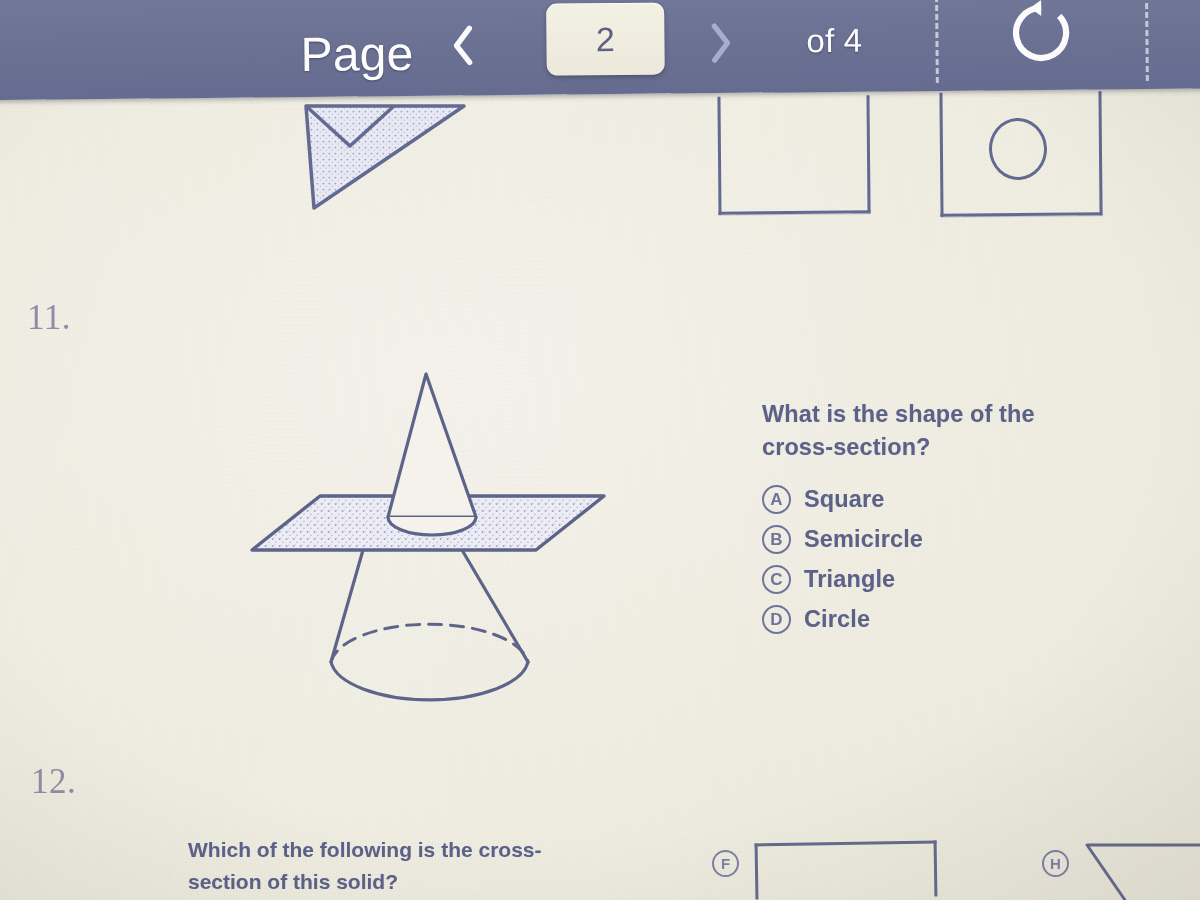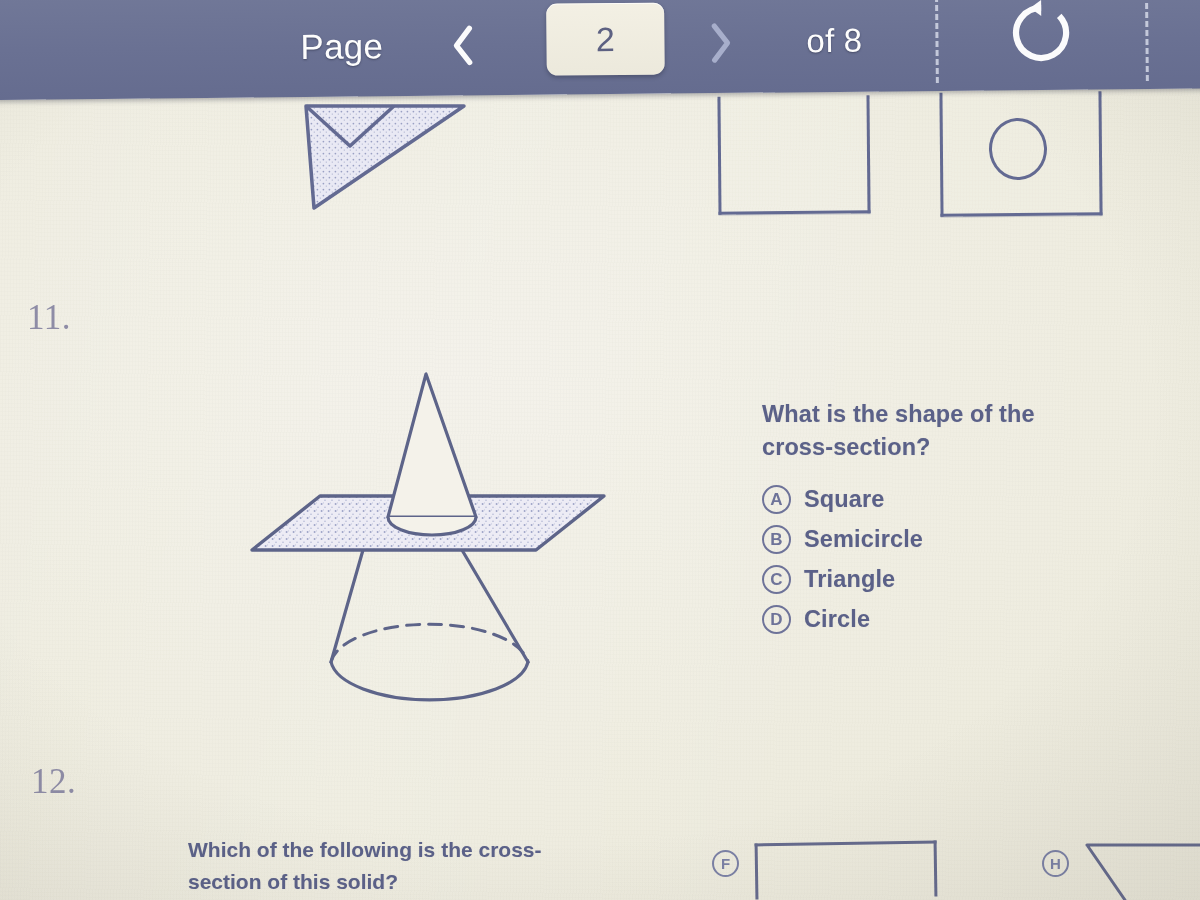--- a/index.html
+++ b/index.html
@@ -57,21 +57,21 @@
   }
   #toolbar-inner {
     position: absolute;
     inset: 0;
     transform: rotate(0deg);
   }
 
   .tb-label {
     position: absolute;
     color: #fdfdfd;
-    font-size: 35px;
+    font-size: 48px;
     font-weight: 400;
     letter-spacing: .2px;
     text-shadow: 0 1px 2px rgba(40,44,66,.55);
     white-space: nowrap;
   }
   #tb-page  { left: 306px; top: 34px; }
   #tb-of    { left: 812px; top: 34px; font-size: 33px; }
 
   .chev {
     position: absolute;
@@ -382,21 +382,21 @@
     </span>
 
     <div id="page-input">2</div>
 
     <span class="chev" id="chev-next">
       <svg viewBox="0 0 26 44" xmlns="http://www.w3.org/2000/svg">
         <path d="M7 5 L20 22 L7 39" fill="none" stroke="#a7aecb" stroke-width="5.2" stroke-linecap="round" stroke-linejoin="round"></path>
       </svg>
     </span>
 
-    <span class="tb-label" id="tb-of">of 8</span>
+    <span class="tb-label" id="tb-of">of 4</span>
 
     <span class="tb-sep" id="sep-1"></span>
 
     <span id="refresh-btn">
       <svg viewBox="0 0 70 70" xmlns="http://www.w3.org/2000/svg">
         <path d="M35 10 A 25 25 0 1 0 53 18" fill="none" stroke="#fbfbfc" stroke-width="6.2" stroke-linecap="butt"></path>
         <path d="M35 2 L35 18 L24 10 Z" fill="#fbfbfc"></path>
       </svg>
     </span>
 

